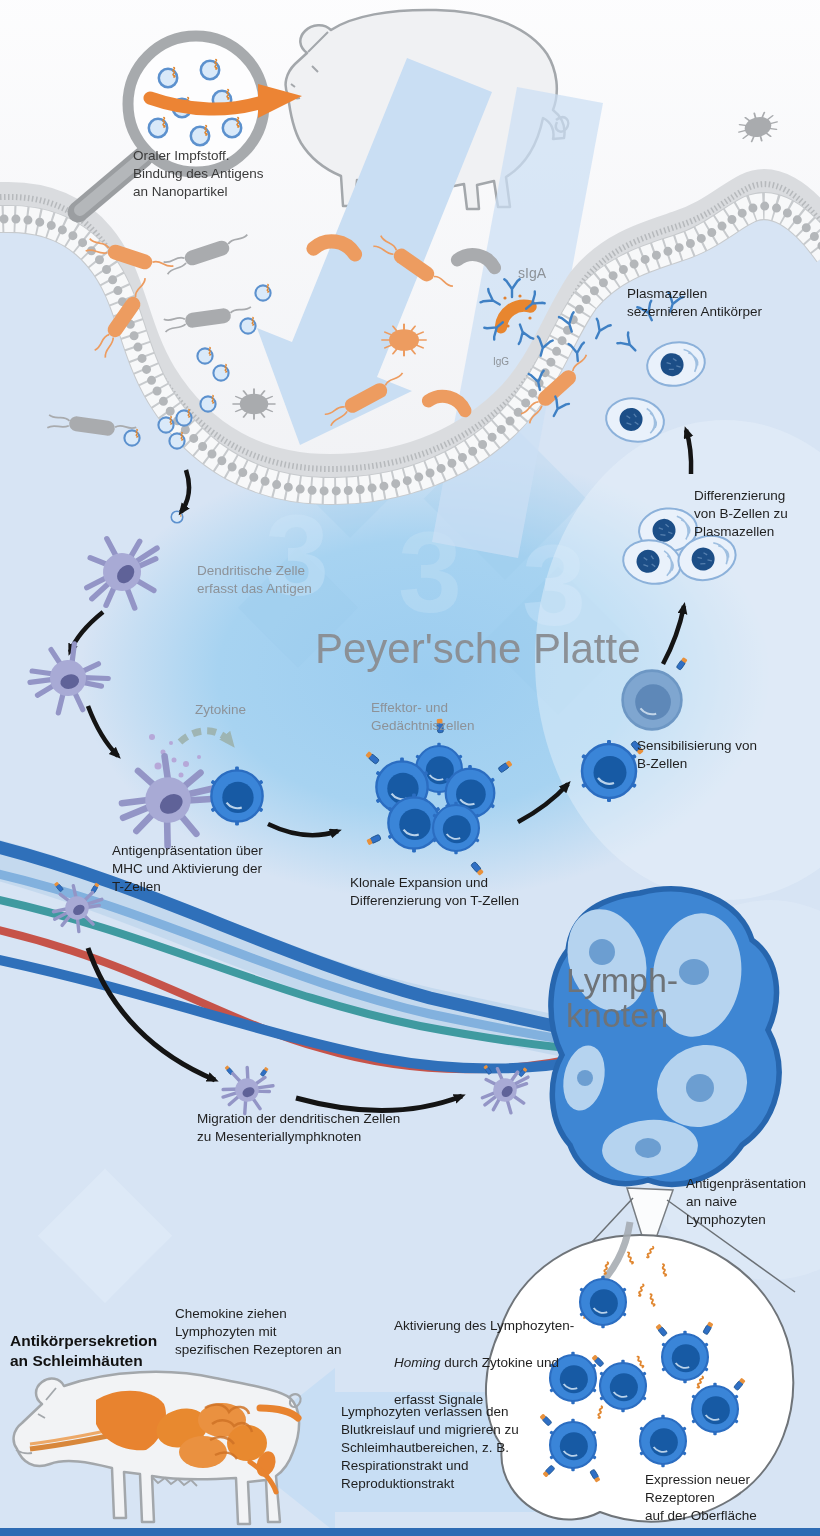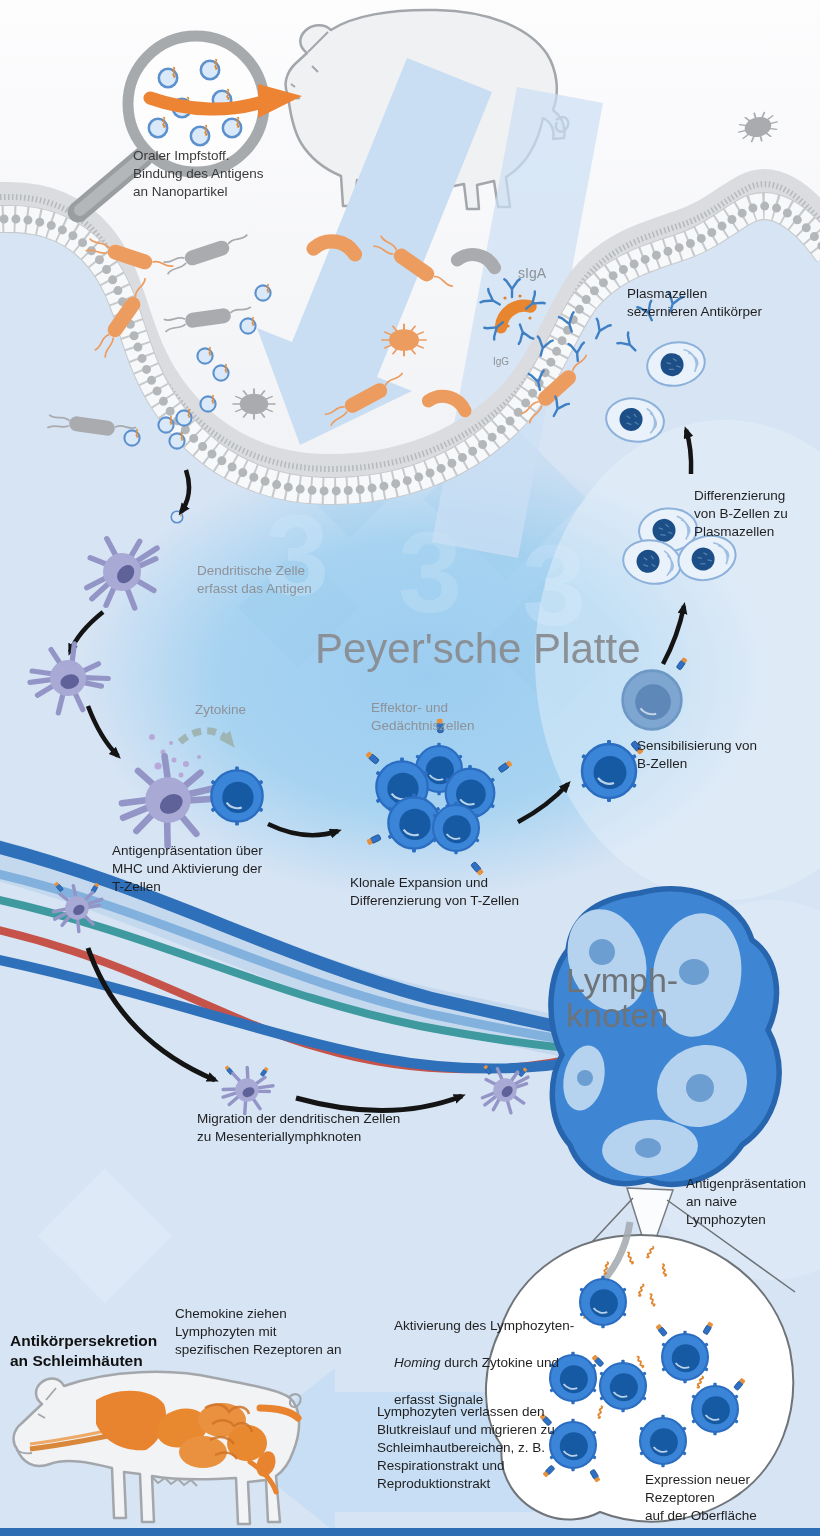--- a/index.html
+++ b/index.html
@@ -413,21 +413,21 @@
 <div class="lbl" style="left:362px;top:1299px;line-height:1.37;margin-left:32px;">
   <div class="ln">Aktivierung des Lymphozyten-</div>
   <div class="ln"><i>Homing</i><span> durch Zytokine und</span></div>
   <div class="ln">erfasst Signale</div>
 </div>
 <div class="lbl" style="left:175px;top:1305px;">Chemokine ziehen
 Lymphozyten mit
 spezifischen Rezeptoren an</div>
 <div class="lbl bold15" style="left:10px;top:1331px;">Antikörpersekretion
 an Schleimhäuten</div>
-<div class="lbl" style="left:341px;top:1403px;margin-left:36px;">Lymphozyten verlassen den
+<div class="lbl" style="left:341px;top:1403px;">Lymphozyten verlassen den
 Blutkreislauf und migrieren zu
 Schleimhautbereichen, z. B.
 Respirationstrakt und
 Reproduktionstrakt</div>
 <div class="lbl" style="left:645px;top:1471px;">Expression neuer Rezeptoren
 auf der Oberfläche</div>
 
 </div>
 
 </body></html>

